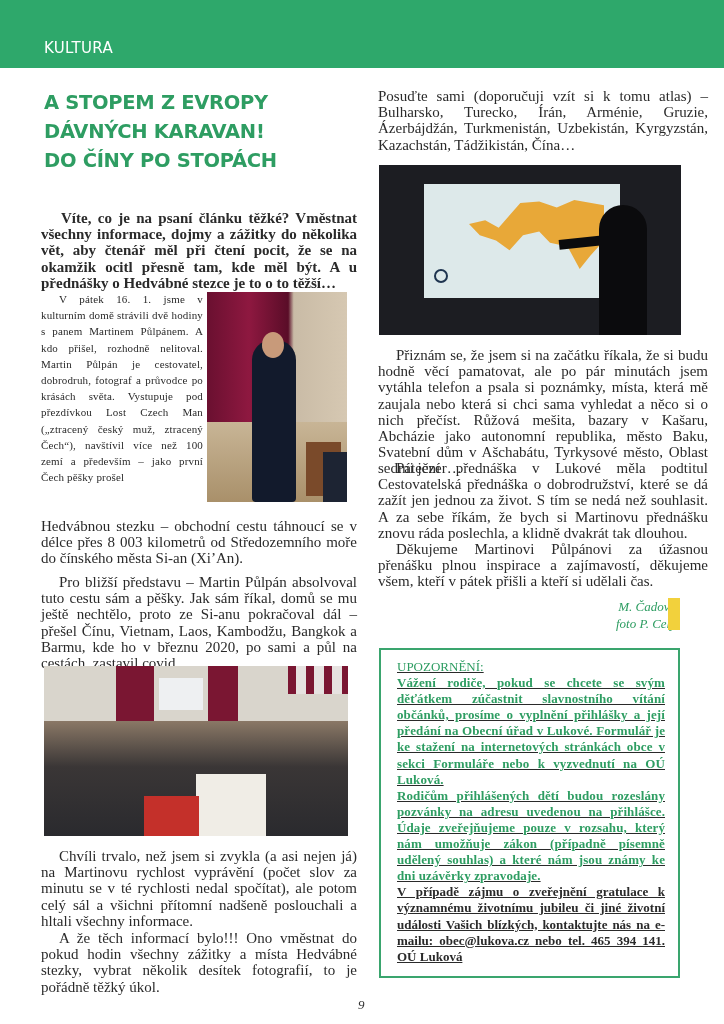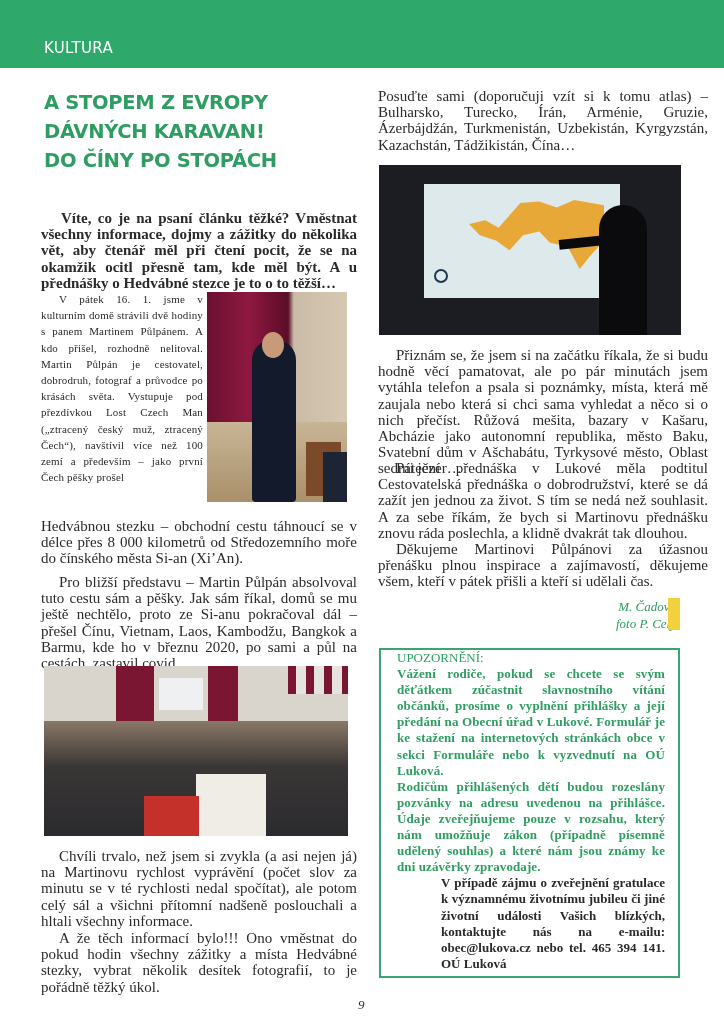--- a/index.html
+++ b/index.html
@@ -46,24 +46,24 @@
   .photo-hall .proj { position:absolute; left:115px; top:12px; width:44px; height:32px; background:#eef0f2; }
   .photo-hall .win { position:absolute; right:0; top:0; width:60px; height:28px; background:repeating-linear-gradient(90deg,#7a1632 0 8px,#e6e2e0 8px 18px); }
   .photo-hall .crowd { position:absolute; left:0; bottom:0; width:100%; height:115px; background:linear-gradient(180deg,#8a7866 0%,#3a3636 40%,#2a2a2e 100%); }
   .photo-hall .table1 { position:absolute; left:152px; bottom:0; width:70px; height:62px; background:#f0ede6; }
   .photo-hall .jacket { position:absolute; left:100px; bottom:0; width:55px; height:40px; background:#c4302a; }
 
   .byline { position:absolute; right:44px; top:598px; text-align:right; font-style:italic; font-size:13px; line-height:17px; color:#2e9d62; padding-right:4px; }
   .byline-bar { position:absolute; left:668px; top:598px; width:12px; height:32px; background:#f2d13c; }
 
   .notice { position:absolute; left:379px; top:648px; width:301px; height:330px; border:2px solid #3aa56e; }
-  .notice-inner { position:absolute; left:16px; top:0; width:268px; font-size:13px; line-height:16.1px; text-align:justify; }
+  .notice-inner { position:absolute; left:16px; top:9px; width:268px; font-size:13px; line-height:16.1px; text-align:justify;text-decoration:underline; }
   .notice-title { color:#2e9d62; font-weight:normal; }
   .notice-green { color:#2e9d62; font-weight:bold; letter-spacing:0.1px; }
-  .notice-dark { color:#2a2a2a; font-weight:bold; margin-top:0;margin-left:44px; }
+  .notice-dark { color:#2a2a2a; font-weight:bold; margin-top:0; }
 
   .page-number { position:absolute; left:358px; top:997px; font-style:italic; font-size:13px; color:#333; }
 </style>
 </head>
 <body>
 
 <div class="header-band"></div>
 <div class="section-label">KULTURA</div>
 
 <div class="title">
@@ -76,21 +76,21 @@
 <p class="p intro">V pátek 16. 1. jsme v kulturním domě strávili dvě hodiny s panem Martinem Půlpánem. A kdo přišel, rozhodně nelitoval. Martin Půlpán je cestovatel, dobrodruh, fotograf a průvodce po krásách světa. Vystupuje pod přezdívkou Lost Czech Man („ztracený český muž, ztracený Čech“), navštívil více než 100 zemí a především – jako první Čech pěšky prošel</p>
 
 <div class="photo photo-speaker">
   <div class="floor"></div>
   <div class="table"></div>
   <div class="bag"></div>
   <div class="person"></div>
   <div class="head"></div>
 </div>
 
-<p class="p cont">Hedvábnou stezku – obchodní cestu táhnoucí se v délce přes 8 000 kilometrů od Středozemního moře do čínského města Si-an (Xi’An).</p>
+<p class="p cont">Hedvábnou stezku – obchodní cestu táhnoucí se v délce přes 8 003 kilometrů od Středozemního moře do čínského města Si-an (Xi’An).</p>
 <p class="p para2">Pro bližší představu – Martin Půlpán absolvoval tuto cestu sám a pěšky. Jak sám říkal, domů se mu ještě nechtělo, proto ze Si-anu pokračoval dál – přešel Čínu, Vietnam, Laos, Kambodžu, Bangkok a Barmu, kde ho v březnu 2020, po sami a půl na cestách, zastavil covid.</p>
 
 <div class="photo photo-hall">
   <div class="curtain-l"></div>
   <div class="proj"></div>
   <div class="curtain-r"></div>
   <div class="win"></div>
   <div class="crowd"></div>
   <div class="table1"></div>
   <div class="jacket"></div>

